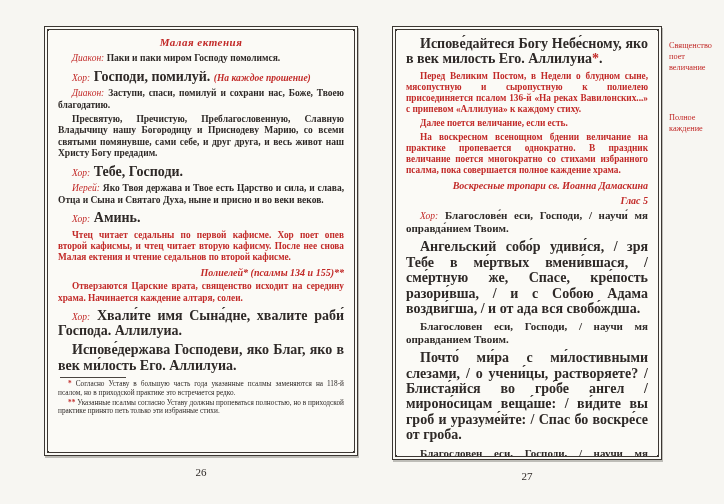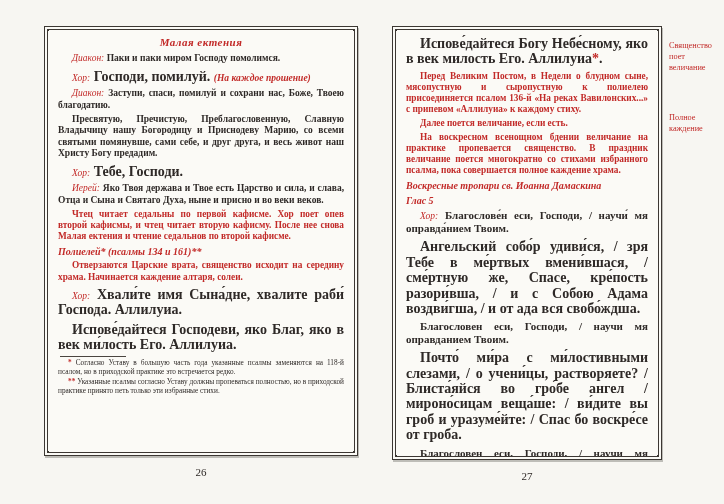--- a/index.html
+++ b/index.html
@@ -36,21 +36,21 @@
   .corner.br { right: -8px; bottom: -8px; }
 
   .red    { color: #c22a28; }
   .title {
     color: #c22a28; font-weight: bold; font-style: italic;
     text-align: center; font-size: 11px;
     margin: 2px 0 5px 0; letter-spacing: 0.5px;
   }
   .subtitle {
     color: #c22a28; font-weight: bold; font-style: italic;
-    text-align: left; font-size: 10px;
+    text-align: right; font-size: 10px;
     margin: 4px 0 3px 0;
   }
   .para {
     font-size: 9.5px; font-weight: bold; color: #2e2927;
     line-height: 1.22; text-align: justify; text-indent: 14px;
     margin: 2.5px 0;
   }
   .speaker { color: #c22a28; font-style: italic; font-weight: normal; }
   .bigline {
     font-size: 14px; font-weight: bold; color: #2e2927;
@@ -109,49 +109,50 @@
     <p class="bigline"><span class="speaker">Хор:</span> <span>Господи, помилуй.</span> <span class="note">(На каждое прошение)</span></p>
 
     <p class="para"><span class="speaker">Диакон:</span> <span>Заступи, спаси, помилуй и сохрани нас, Боже, Твоею благодатию.</span></p>
 
     <p class="para"><span>Пресвятую, Пречистую, Преблагословенную, Славную Владычицу нашу Богородицу и Приснодеву Марию, со всеми святыми помянувше, сами себе, и друг друга, и весь живот наш Христу Богу предадим.</span></p>
 
     <p class="bigline"><span class="speaker">Хор:</span> <span>Тебе, Господи.</span></p>
 
     <p class="para"><span class="speaker">Иерей:</span> <span>Яко Твоя держава и Твое есть Царство и сила, и слава, Отца и Сына и Святаго Духа, ныне и присно и во веки веков.</span></p>
 
+    <p class="bigline"><span class="speaker">Хор:</span> <span>Аминь.</span></p>
 
     <p class="rubric">Чтец читает седальны по первой кафисме. Хор поет опев второй кафисмы, и чтец читает вторую кафисму. После нее снова Малая ектения и чтение седальнов по второй кафисме.</p>
 
-    <div class="subtitle">Полиелей* (псалмы 134 и 161)**</div>
+    <div class="subtitle">Полиелей* (псалмы 134 и 155)**</div>
 
     <p class="rubric">Отверзаются Царские врата, священство исходит на середину храма. Начинается каждение алтаря, солеи.</p>
 
     <p class="bigline"><span class="speaker">Хор:</span> <span>Хвали́те имя Сына́дне, хвалите раби́ Господа. Аллилуиа.</span></p>
 
 
-    <p class="bigline"><span>Испове́дайтеся Господеви, яко Благ, яко в век ми́лость Его. Аллилуиа.</span></p>
+    <p class="bigline"><span>Испове́держава Господеви, яко Благ, яко в век ми́лость Его. Аллилуиа.</span></p>
 
     <div class="fn-rule"></div>
 
     <p class="footnote"><span class="fn-mark">*</span> <span>Согласно Уставу в большую часть года указанные псалмы заменяются на 118-й псалом, но в приходской практике это встречается редко.</span></p>
     <p class="footnote"><span class="fn-mark">**</span> <span>Указанные псалмы согласно Уставу должны пропеваться полностью, но в приходской практике принято петь только эти избранные стихи.</span></p>
   </div>
 
   <div class="frame frame-right">
     <div class="corner tl"></div>
     <div class="corner tr"></div>
     <div class="corner bl"></div>
     <div class="corner br"></div>
 
     <p class="bigline" style="margin-top:2px;"><span>Испове́дайтеся Богу Небе́сному, яко в век милость Его. Аллилуиа</span><span class="red">*</span><span>.</span></p>
 
     <p class="rubric">Перед Великим Постом, в Недели о блудном сыне, мясопустную и сыропустную к полиелею присоединяется псалом 136-й «На реках Вавилонских...» с припевом «Аллилуиа» к каждому стиху.</p>
     <p class="rubric">Далее поется величание, если есть.</p>
-    <p class="rubric">На воскресном всенощном бдении величание на практике пропевается священство. В праздник величание поется многократно со стихами избранного псалма, пока совершается полное каждение храма.</p>
+    <p class="rubric">На воскресном всенощном бдении величание на практике пропевается однократно. В праздник величание поется многократно со стихами избранного псалма, пока совершается полное каждение храма.</p>
 
     <div class="subtitle">Воскресные тропари св. Иоанна Дамаскина</div>
     <div class="subtitle">Глас 5</div>
 
     <p class="para" style="font-size:11px; line-height:1.18;"><span class="speaker" style="font-size:9.5px;">Хор:</span> <span>Благослове́н еси, Господи, / научи́ мя оправда́нием Твоим.</span></p>
 
     <p class="bigline"><span>Ангельский собо́р удиви́ся, / зря Тебе в ме́ртвых вмени́вшася, / сме́ртную же, Спасе, кре́пость разори́вша, / и с Собою Адама воздви́гша, / и от ада вся свобо́ждша.</span></p>
 
     <p class="para" style="font-size:11px; line-height:1.18;"><span>Благословен еси, Господи, / научи мя оправданием Твоим.</span></p>
 

